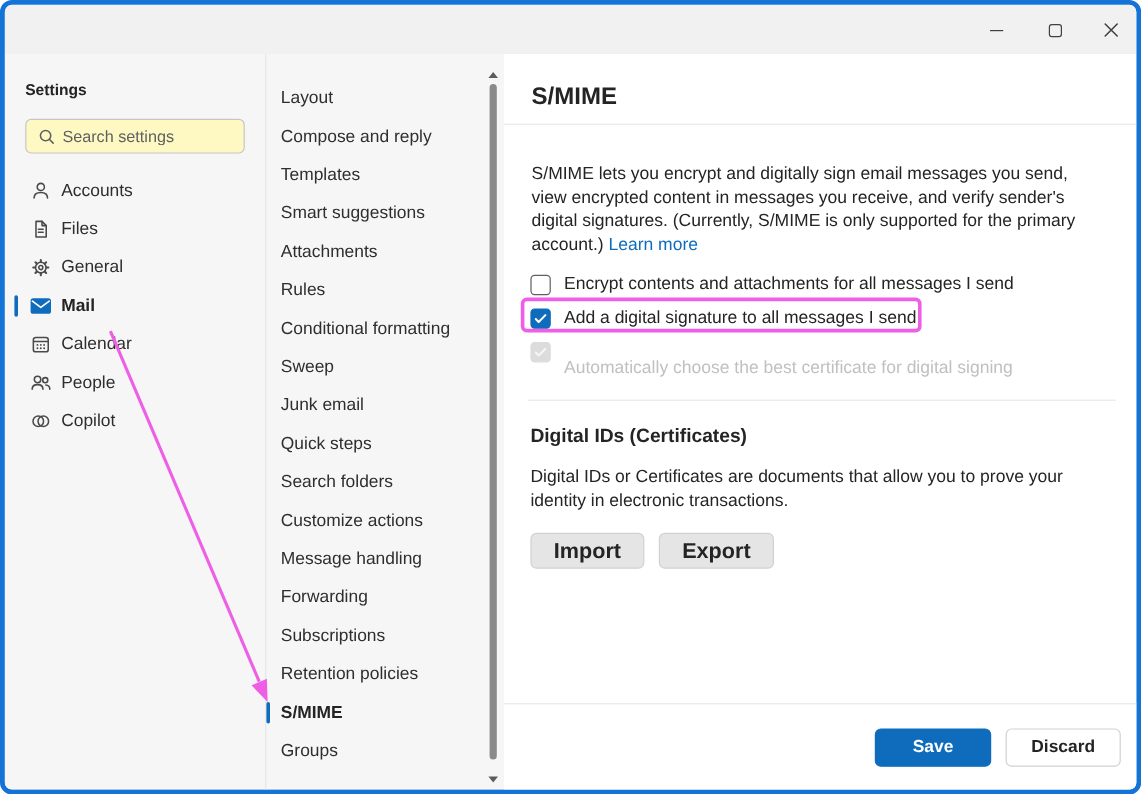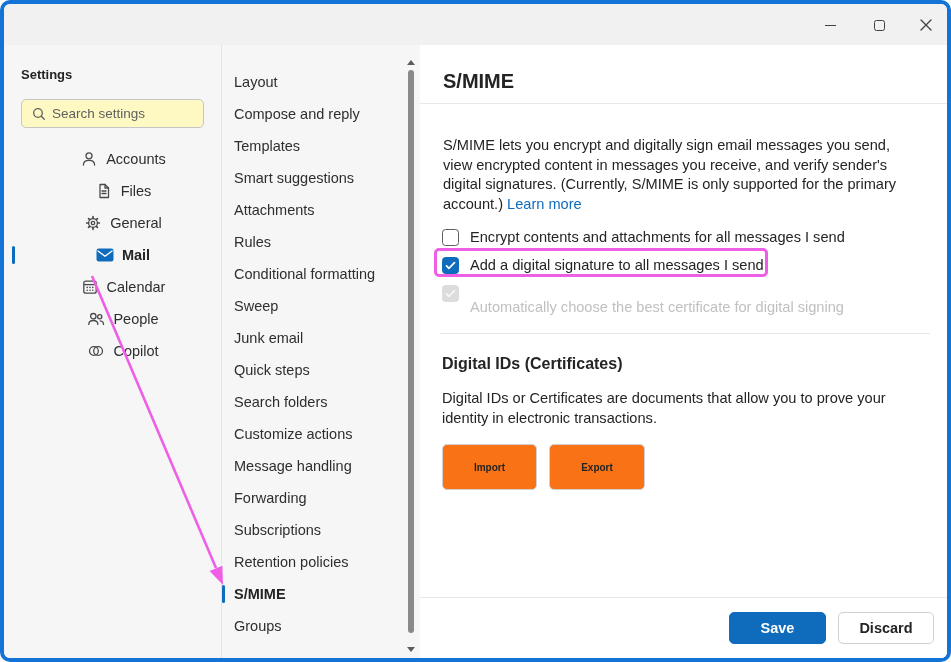--- a/index.html
+++ b/index.html
@@ -15,21 +15,21 @@
   .glyph-min { width:11px; height:0; border-top:1.4px solid #404040; }
   .glyph-max { width:11px; height:11px; border:1.3px solid #404040; border-radius:2.5px; }
   
   .sidebar { position:absolute; left:0; top:41px; width:218px; bottom:0; background:#f6f6f6; border-right:1px solid #e4e4e4; }
   .settings-title { margin:22px 0 0 17px; font-size:13px; font-weight:700; color:#242424; }
   .searchbox { position:relative; margin:17px 17px 0 17px; height:29px; background:#fef9c3; border:1px solid #c6c6c6; border-radius:5px; display:flex; align-items:center; }
   .searchbox input { border:none; outline:none; background:transparent; font-family:inherit; font-size:13.5px; color:#242424; width:140px; margin-left:6px; }
   .searchbox input::placeholder { color:#5f5f5f; }
   .search-ic { margin-left:10px; display:flex; }
   .nav { margin-top:15px; }
-  .nav-row { position:relative; height:32px; display:flex; align-items:center; padding-left:21px; gap:8px; font-size:14.5px; color:#2e2e2e; cursor:default;justify-content:center; }
+  .nav-row { position:relative; height:32px; display:flex; align-items:center; padding-left:21px; gap:8px; font-size:14.5px; color:#2e2e2e; cursor:default; }
   .nav-row.sel { font-weight:700; color:#242424; }
   .nav-ind { position:absolute; left:8px; top:7px; width:3px; height:18px; border-radius:2px; background:#0f6cbd; }
   .nav-ic { width:18px; height:18px; flex:0 0 18px; display:flex; align-items:center; justify-content:center; }
   
   .catcol { position:absolute; left:218px; top:41px; width:198px; bottom:0; background:#f6f6f6; padding-top:21px; }
   .cat-row { position:relative; height:32px; display:flex; align-items:center; padding-left:12px; font-size:14.5px; color:#2e2e2e; cursor:default; }
   .cat-row.sel { font-weight:700; color:#242424; }
   .cat-ind { position:absolute; left:0; top:7px; width:3px; height:18px; border-radius:2px; background:#0f6cbd; }
   
   .scrollbar { position:absolute; right:2px; top:0; width:14px; height:100%; }
@@ -46,23 +46,23 @@
   .cb-row { height:28px; display:flex; align-items:center; gap:11px; }
   .cb { width:17px; height:17px; border:1.5px solid #5f5f5f; border-radius:3.5px; background:#fff; display:flex; align-items:center; justify-content:center; cursor:default; }
   .cb.checked { background:#0f6cbd; border-color:#0f6cbd; }
   .cb.disabled { background:#dcdcdc; border-color:#dcdcdc; }
   .cb-label { font-size:14.6px; color:#242424; }
   .cb-row.dis .cb-label { color:#c0c0c0;margin-top:28px; }
   .divider2 { position:absolute; top:288px; left:20px; width:490px; height:1px; background:#e8e8e8; }
   .ids-title { position:absolute; top:310px; left:22px; font-size:16px; font-weight:700; color:#242424;text-align:right; }
   .ids-desc { position:absolute; top:344px; left:22px; width:452px; font-size:14.6px; line-height:19.5px; color:#242424; }
   .ids-btns { position:absolute; top:399px; left:22px; display:flex; gap:12px; }
-  .btn { height:46px; background:#f97316; border:1px solid #d1d1d1; border-radius:5px; font-family:inherit; font-size:10px; font-weight:700; color:#242424; cursor:pointer; }
+  .btn { height:30px; background:#e5e5e5; border:1px solid #d1d1d1; border-radius:5px; font-family:inherit; font-size:18px; font-weight:700; color:#242424; cursor:pointer; }
   .btn-import { width:95px; } .btn-export { width:96px; }
-  .panel-footer { position:absolute; left:0; right:0; bottom:0; height:61px; border-top:1px solid #e8e8e8; display:flex; align-items:center; justify-content:flex-end; gap:12px; padding-right:13px; background:#fff; }
+  .panel-footer { position:absolute; left:0; right:0; bottom:0; height:72px; border-top:1px solid #e8e8e8; display:flex; align-items:center; justify-content:flex-end; gap:12px; padding-right:13px; background:#fff; }
   .btn-save { width:97px; height:32px; background:#0f6cbd; border:1px solid #0f6cbd; border-radius:5px; color:#fff; font-family:inherit; font-size:14.5px; font-weight:700; cursor:pointer; }
   .btn-discard { width:96px; height:32px; background:#fff; border:1px solid #d1d1d1; border-radius:5px; color:#242424; font-family:inherit; font-size:14.5px; font-weight:700; cursor:pointer; }
   
   .hl-box { position:absolute; left:430px; top:244px; width:334px; height:29px; border:3px solid #ee5fe6; border-radius:5px; pointer-events:none; z-index:40; }
   .arrow-svg { position:absolute; left:0; top:0; width:951px; height:662px; pointer-events:none; z-index:41; }
 </style>
 </head>
 <body>
 
 <div class="window">

